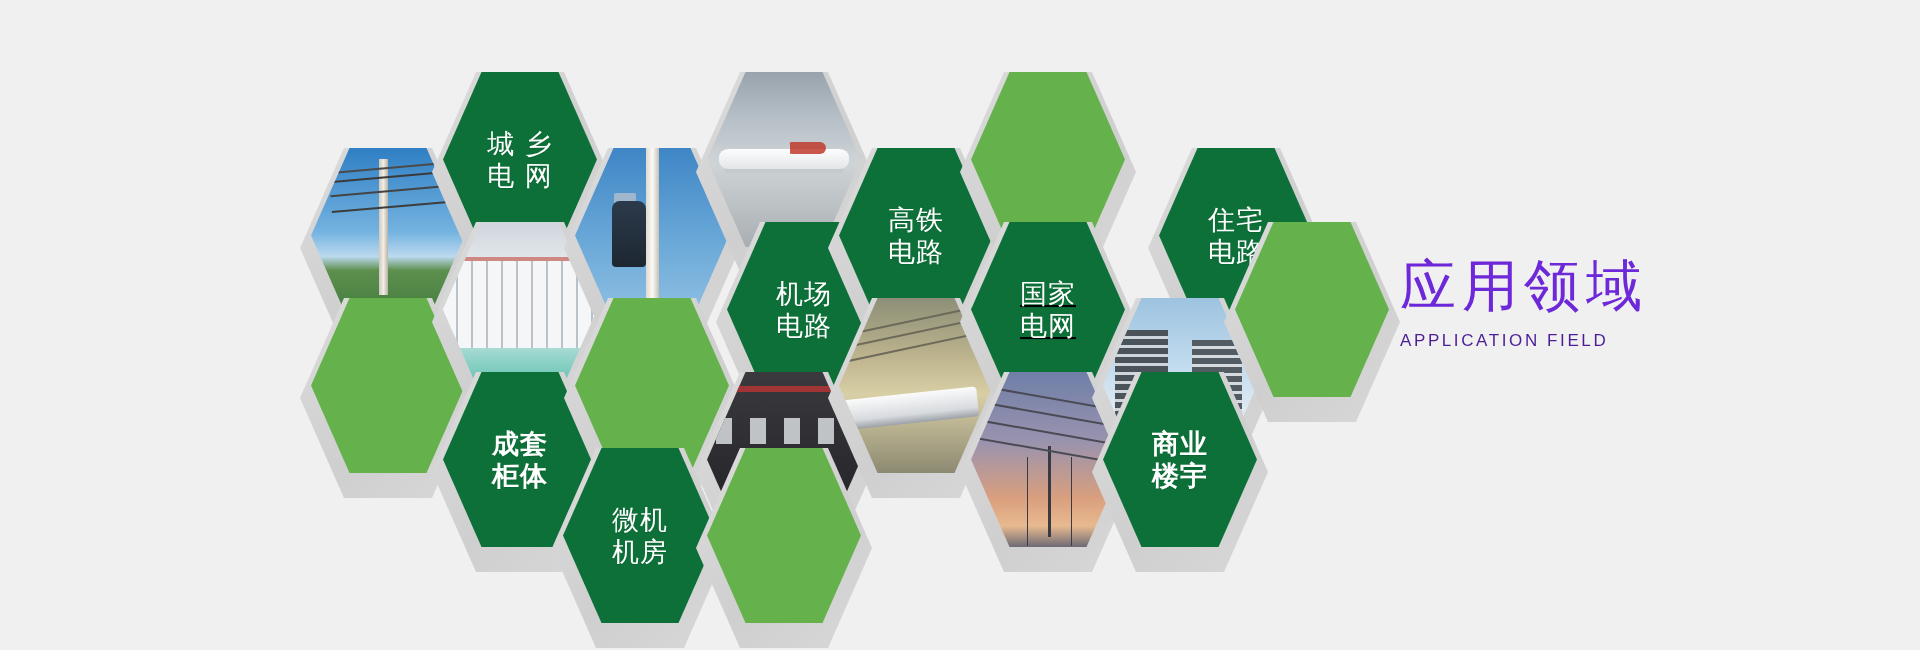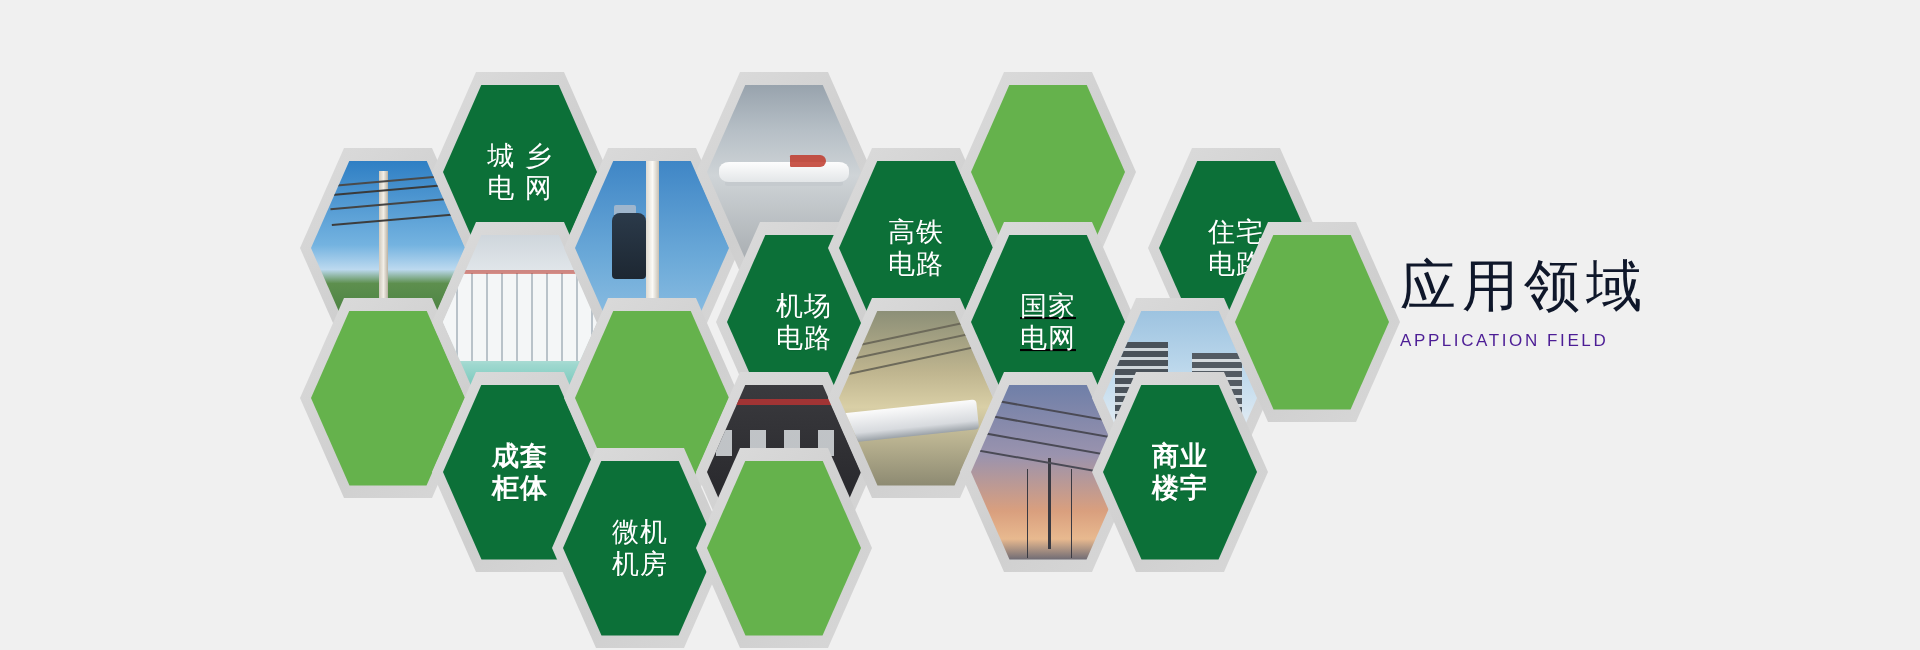--- a/index.html
+++ b/index.html
@@ -12,21 +12,21 @@
   }
   #stage{position:absolute;inset:0;background:#f0f0f0;}
 
   
   .hex{
     position:absolute;
     width:176px;height:200px;
     clip-path:polygon(25% 0%,75% 0%,100% 50%,75% 100%,25% 100%,0% 50%);
     -webkit-clip-path:polygon(25% 0%,75% 0%,100% 50%,75% 100%,25% 100%,0% 50%);
     background:#d6d6d6;
-    display:flex;align-items:center;justify-content:center;
+    display:flex;justify-content:center;
   }
   .hex .inner{
     width:154px;height:175px;
     clip-path:polygon(25% 0%,75% 0%,100% 50%,75% 100%,25% 100%,0% 50%);
     -webkit-clip-path:polygon(25% 0%,75% 0%,100% 50%,75% 100%,25% 100%,0% 50%);
     display:flex;align-items:center;justify-content:center;
     overflow:hidden;position:relative;
   }
   .hex.ring-soft{background:linear-gradient(135deg,#dcdcdc 0%,#cfcfcf 55%,#d8d8d8 100%);}
 
@@ -160,21 +160,21 @@
   .ph-dusk:after{
     content:"";position:absolute;left:-10%;top:14%;width:120%;height:2px;
     background:#4a4a55;
     box-shadow:0 16px 0 #4a4a55,0 34px 0 #4a4a55,0 52px 0 #4a4a55;
     transform:rotate(10deg);
   }
 
   
   #heading{position:absolute;left:1400px;top:255px;width:420px;}
   #heading .zh{
-    color:#0f172a;font-size:56px;letter-spacing:6px;line-height:1.1;
+    color:#6d28d9;font-size:56px;letter-spacing:6px;line-height:1.1;
     font-family:"DejaVu Sans","Liberation Sans",sans-serif;
   }
   #heading .en{
     margin-top:14px;color:#4c1d95;font-size:17px;letter-spacing:2.6px;
     font-family:"Liberation Sans","DejaVu Sans",sans-serif;
   }
 </style>
 </head>
 <body>
 

